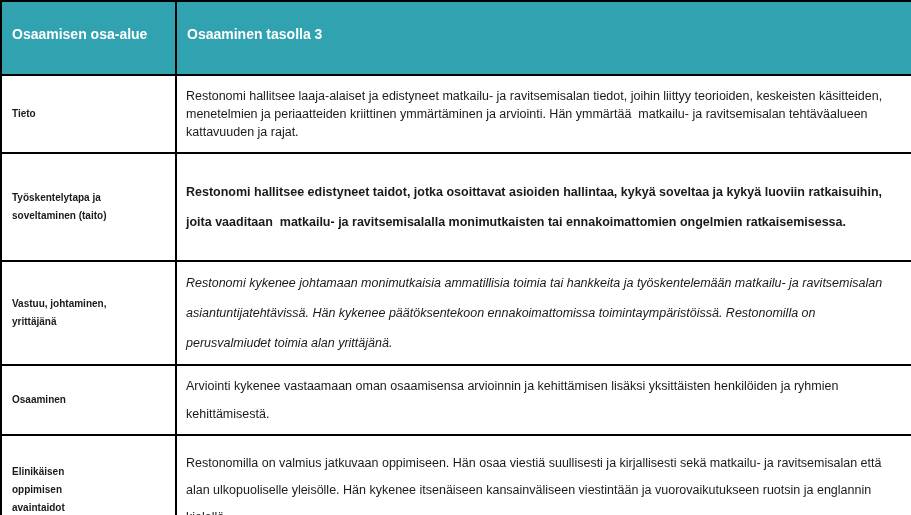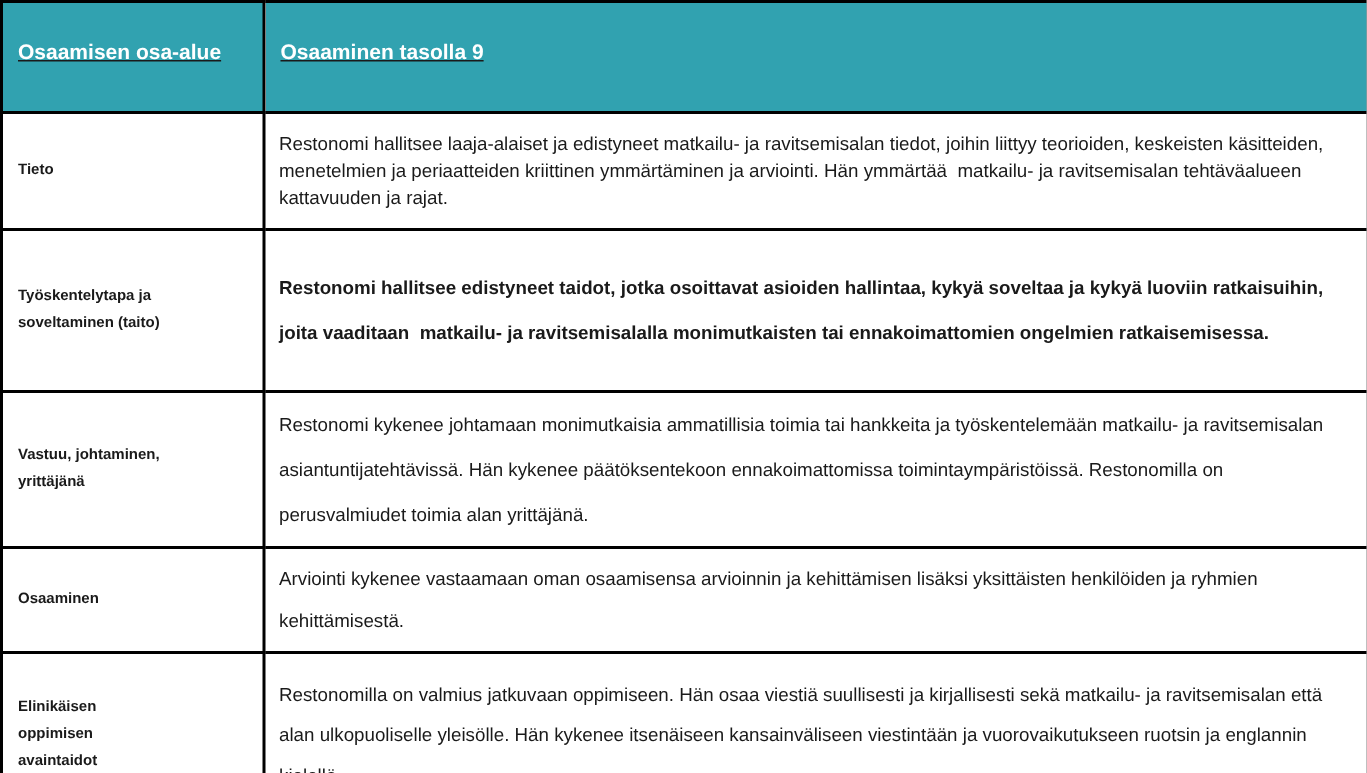--- a/index.html
+++ b/index.html
@@ -39,44 +39,44 @@
     line-height: 18px;
     white-space: pre-line;
   }
   .comp-table td.text-cell {
     font-size: 12.5px;
     vertical-align: middle;
     white-space: pre-wrap;
     padding-left: 9px;
     padding-right: 14px;
   }
-  tr.row-hdr { height: 74px; text-decoration: underline; }
+  tr.row-hdr { height: 74px; }
   tr.row-0   { height: 78px; }
   tr.row-1   { height: 108px; }
   tr.row-2   { height: 99px; }
   tr.row-3   { height: 60px; }
   tr.row-4   { height: 110px; }
   tr.row-0 td.text-cell { line-height: 18px; }
   tr.row-1 td.text-cell { line-height: 30px; font-weight: bold; }
-  tr.row-2 td.text-cell { line-height: 30px; }
+  tr.row-2 td.text-cell { line-height: 30px; font-style: italic; }
   tr.row-3 td.text-cell { line-height: 28px; }
   tr.row-4 td.text-cell { line-height: 27px; }
 </style>
 </head>
 <body>
 
 <table class="comp-table">
   <colgroup>
     <col style="width:175px">
     <col style="width:736px">
   </colgroup>
   <thead>
     <tr class="row-hdr">
       <th>Osaamisen osa-alue</th>
-      <th>Osaaminen tasolla 9</th>
+      <th>Osaaminen tasolla 3</th>
     </tr>
   </thead>
   <tbody>
     <tr class="row-0">
       <td class="label-cell">Tieto</td>
       <td class="text-cell">Restonomi hallitsee laaja-alaiset ja edistyneet matkailu- ja ravitsemisalan tiedot, joihin liittyy teorioiden, keskeisten käsitteiden, menetelmien ja periaatteiden kriittinen ymmärtäminen ja arviointi. Hän ymmärtää  matkailu- ja ravitsemisalan tehtäväalueen kattavuuden ja rajat.</td>
     </tr>
     <tr class="row-1">
       <td class="label-cell">Työskentelytapa ja
 soveltaminen (taito)</td>

